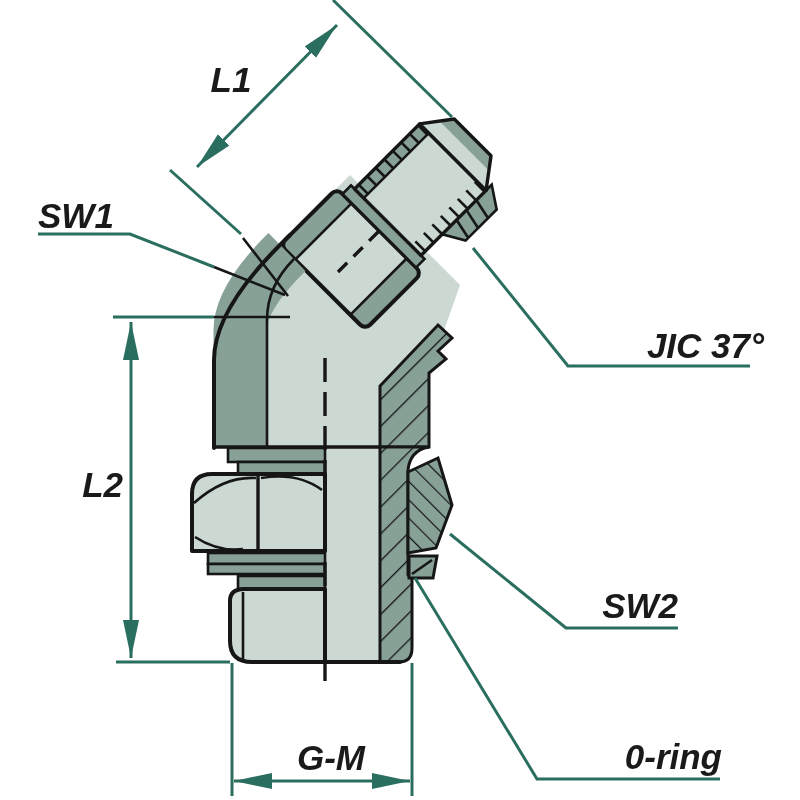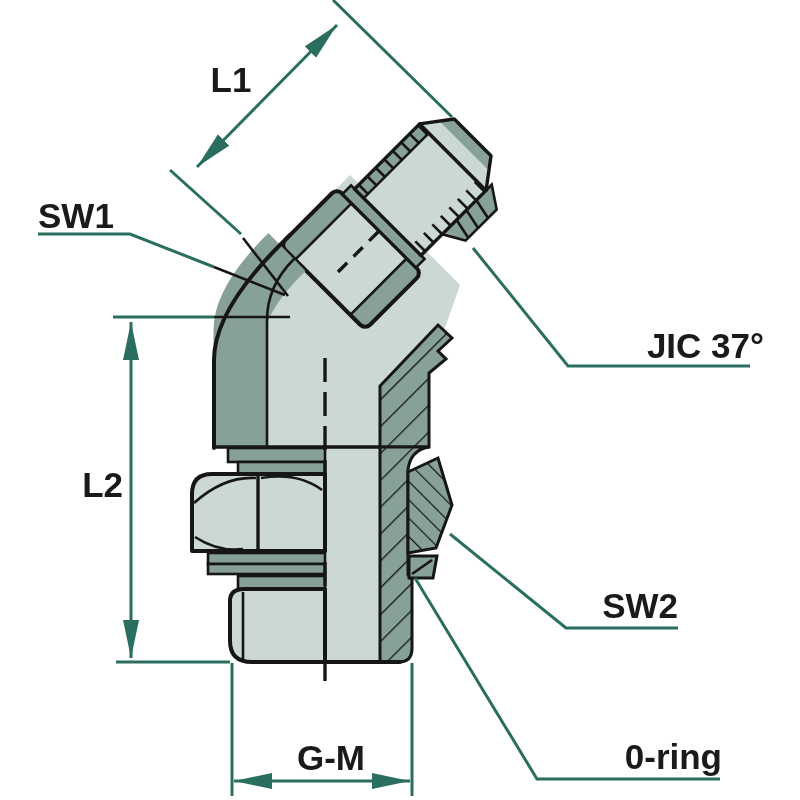--- a/index.html
+++ b/index.html
@@ -1,17 +1,17 @@
 <!DOCTYPE html>
 <html><head>
 <meta charset="utf-8">
 <style>
   html,body{margin:0;padding:0;background:#ffffff;}
   .stage{position:relative;width:800px;height:800px;background:#ffffff;overflow:hidden;
-         font-family:"Liberation Sans", sans-serif;}
+         font-family:"Liberation Sans", sans-serif;font-style:italic;}
   svg{display:block;}
   
   .out  {stroke:#161616;stroke-width:4;fill:none;stroke-linecap:round;stroke-linejoin:round;}
   .out35{stroke:#161616;stroke-width:3.4;fill:none;stroke-linejoin:round;}
   .thin {stroke:#161616;stroke-width:2.6;fill:none;}
   .dim  {stroke:#2a6e60;stroke-width:3;fill:none;}
   .dimk {stroke:#161616;stroke-width:2.6;fill:none;}
   .lt{fill:#ccd8d2;}
   .dk{fill:#87a197;}
   .cl{stroke:#161616;stroke-width:3.4;fill:none;}

